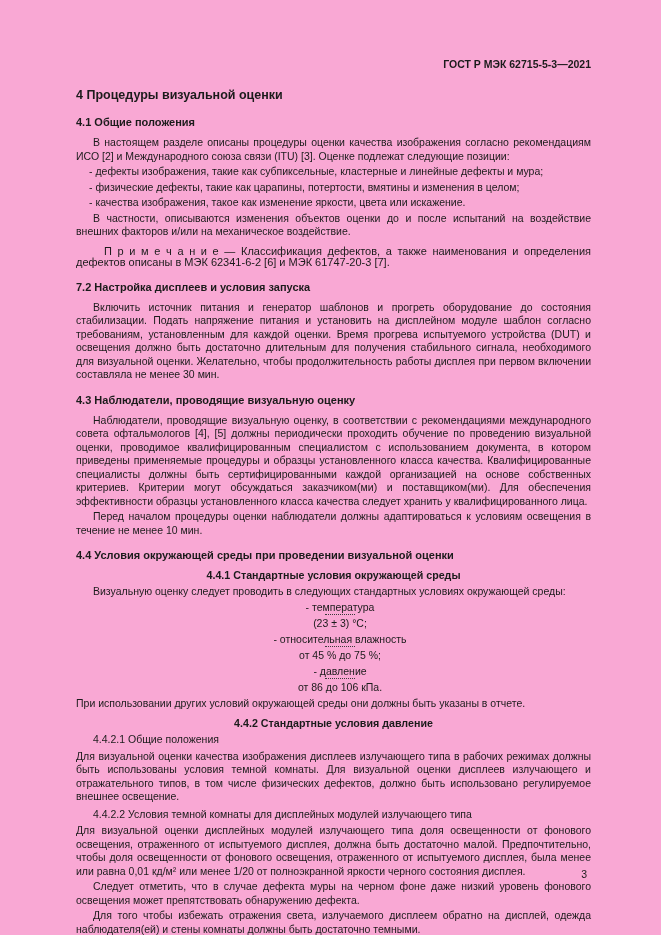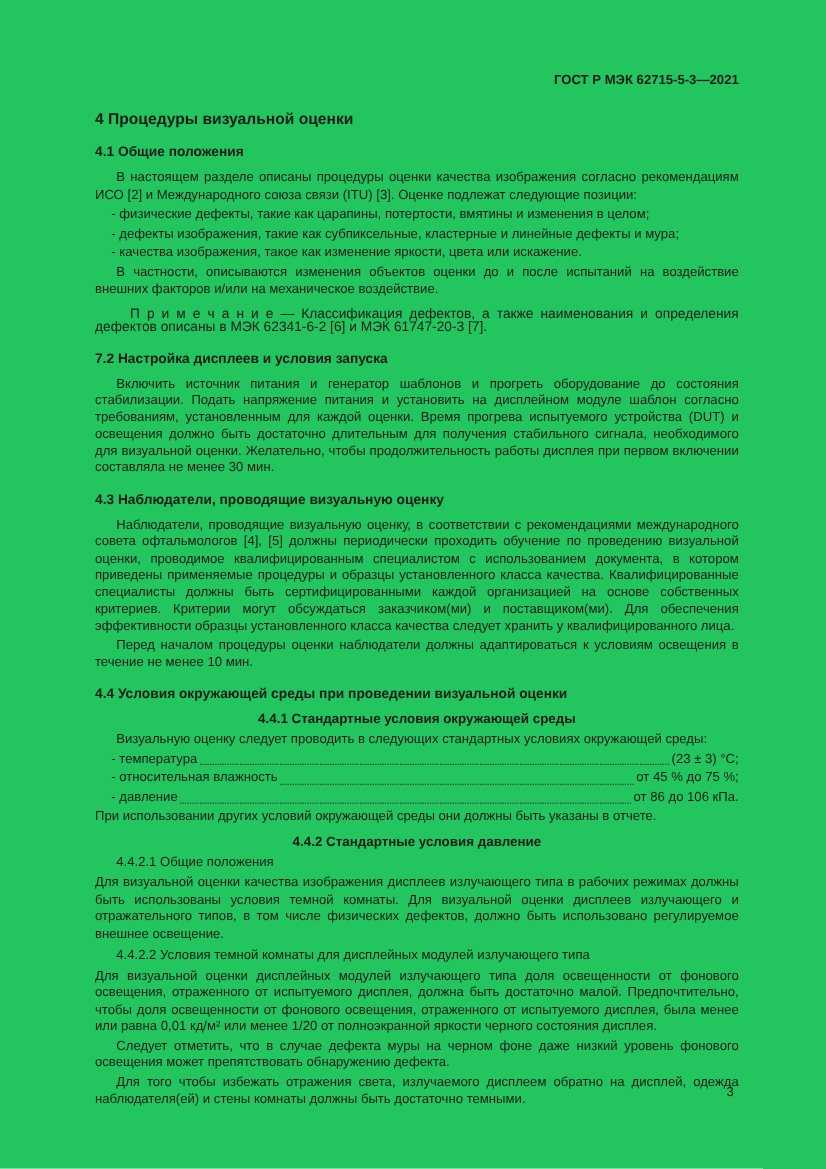--- a/index.html
+++ b/index.html
@@ -5,21 +5,21 @@
   * { margin: 0; padding: 0; box-sizing: border-box; }
   html, body {
     width: 661px; height: 935px;
     background: #ffffff;
     font-family: "Liberation Sans", sans-serif;
     color: #1b1b1b;
   }
   .page {
     position: relative;
     width: 661px; height: 935px;
-    background: #22c55e;
+    background: #f9a8d4;
     padding: 58px 70px 0 76px;
     overflow: hidden;
   }
   .doc-header {
     text-align: right;
     font-weight: bold;
     font-size: 10.5px;
     margin-bottom: 18px;
   }
   .h1 {
@@ -54,25 +54,26 @@
   .indent { text-indent: 17px; }
   .dash-item {
     font-size: 10.5px;
     line-height: 13.5px;
     margin: 0 0 2px;
     padding-left: 13px;
     text-align: justify;
   }
   .env-item {
     display: flex;
-    align-items: flex-end;
+    align-items: center;
     font-size: 10.5px;
     line-height: 13.5px;
     margin: 0 0 2px;
     padding-left: 13px;
+    flex-direction: column;
   }
   .env-item .leader {
     flex: 1;
     border-bottom: 1.3px dotted #3a3a3a;
     margin: 0 2px 2px 2px;
     min-width: 30px;
   }
   .note {
     font-size: 11px;
     line-height: 11.6px;
@@ -91,22 +92,22 @@
 <body>
 
 <div class="page">
 
   <div class="doc-header">ГОСТ Р МЭК 62715-5-3—2021</div>
 
   <div class="h1">4 Процедуры визуальной оценки</div>
 
   <div class="h2">4.1 Общие положения</div>
   <p class="body indent">В настоящем разделе описаны процедуры оценки качества изображения согласно рекомендациям ИСО [2] и Международного союза связи (ITU) [3]. Оценке подлежат следующие позиции:</p>
+  <p class="dash-item">- дефекты изображения, такие как субпиксельные, кластерные и линейные дефекты и мура;</p>
   <p class="dash-item">- физические дефекты, такие как царапины, потертости, вмятины и изменения в целом;</p>
-  <p class="dash-item">- дефекты изображения, такие как субпиксельные, кластерные и линейные дефекты и мура;</p>
   <p class="dash-item">- качества изображения, такое как изменение яркости, цвета или искажение.</p>
   <p class="body indent">В частности, описываются изменения объектов оценки до и после испытаний на воздействие внешних факторов и/или на механическое воздействие.</p>
   <p class="note">П р и м е ч а н и е — Классификация дефектов, а также наименования и определения дефектов описаны в МЭК 62341-6-2 [6] и МЭК 61747-20-3 [7].</p>
 
   <div class="h2">7.2 Настройка дисплеев и условия запуска</div>
   <p class="body indent">Включить источник питания и генератор шаблонов и прогреть оборудование до состояния стабилизации. Подать напряжение питания и установить на дисплейном модуле шаблон согласно требованиям, установленным для каждой оценки. Время прогрева испытуемого устройства (DUT) и освещения должно быть достаточно длительным для получения стабильного сигнала, необходимого для визуальной оценки. Желательно, чтобы продолжительность работы дисплея при первом включении составляла не менее 30 мин.</p>
 
   <div class="h2">4.3 Наблюдатели, проводящие визуальную оценку</div>
   <p class="body indent">Наблюдатели, проводящие визуальную оценку, в соответствии с рекомендациями международного совета офтальмологов [4], [5] должны периодически проходить обучение по проведению визуальной оценки, проводимое квалифицированным специалистом с использованием документа, в котором приведены применяемые процедуры и образцы установленного класса качества. Квалифицированные специалисты должны быть сертифицированными каждой организацией на основе собственных критериев. Критерии могут обсуждаться заказчиком(ми) и поставщиком(ми). Для обеспечения эффективности образцы установленного класса качества следует хранить у квалифицированного лица.</p>
   <p class="body indent">Перед началом процедуры оценки наблюдатели должны адаптироваться к условиям освещения в течение не менее 10 мин.</p>

